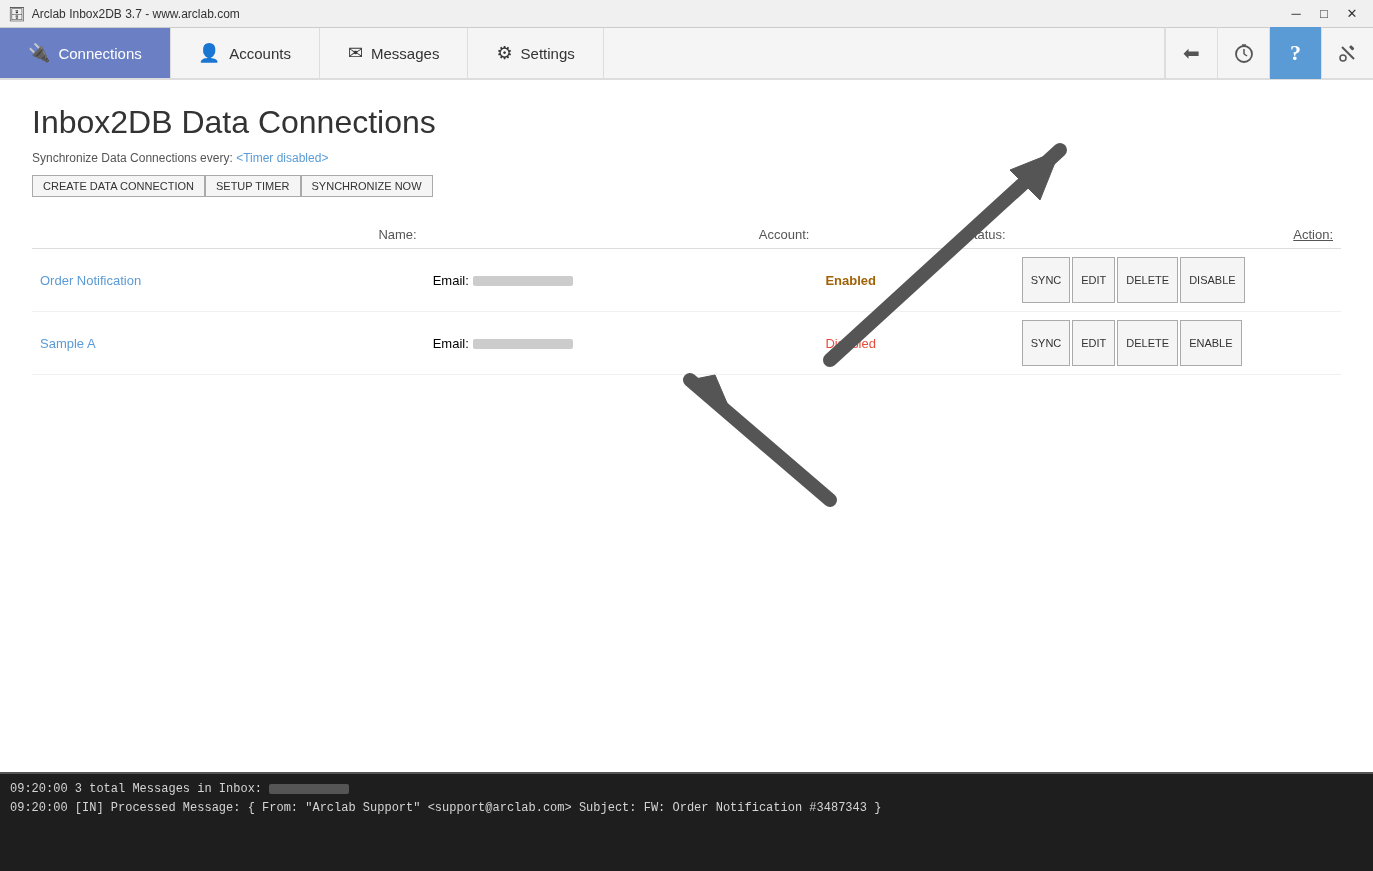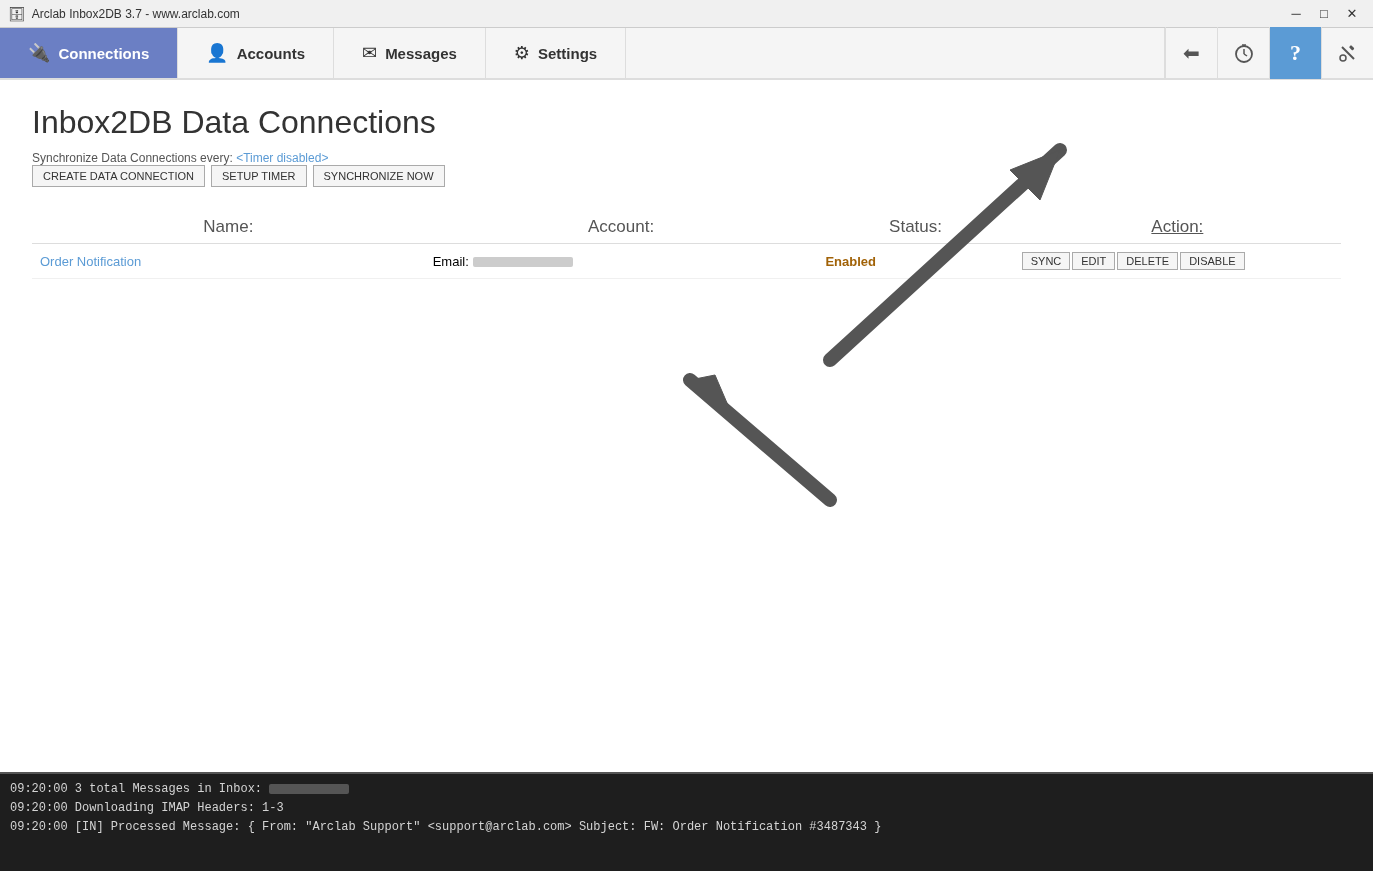--- a/index.html
+++ b/index.html
@@ -40,21 +40,21 @@
       font-size: 15px;
       color: #333;
       background: #f5f5f5;
       text-decoration: none;
     }
     .nav-tab.active {
       background: #6b7fc4;
       color: #fff;
     }
     .nav-tab-icon { font-size: 18px; }
-    .nav-tab-label { font-size: 15px; font-weight: 700; }
+    .nav-tab-label { font-size: 15px; font-weight: 400; }
 
     
     .nav-right {
       margin-left: auto;
       display: flex;
       align-items: center;
       border-left: 1px solid #ddd;
     }
     .nav-right-btn {
       width: 52px; height: 52px;
@@ -75,64 +75,65 @@
     }
     .page-title {
       font-size: 32px;
       font-weight: 300;
       color: #333;
       margin-bottom: 10px;
     }
     .sync-info {
       font-size: 12px;
       color: #555;
+      margin-bottom: 10px;
     }
     .sync-info a { color: #5b9bd5; text-decoration: none; }
 
     
-    .action-buttons { display: flex; gap: 6px; margin-bottom: 24px; }
+    .action-buttons { display: flex; gap: 0; margin-bottom: 24px; }
     .action-btn {
       padding: 4px 10px;
       border: 1px solid #aaa;
       background: #f5f5f5;
       font-size: 11px;
       cursor: pointer;
       color: #333;
     }
 
     
     .data-table { width: 100%; border-collapse: collapse; }
     .data-table thead tr {
       border-bottom: 1px solid #ddd;
     }
     .data-table th {
-      text-align: center;
+      text-align: right;
       padding: 6px 8px;
       font-weight: 400;
       color: #555;
-      font-size: 17px;
+      font-size: 13px;
     }
     .data-table td {
       padding: 8px 8px;
       font-size: 13px;
       border-bottom: 1px solid #f0f0f0;
       vertical-align: middle;
     }
     .col-name { width: 30%; }
     .col-account { width: 30%; }
     .col-status { width: 15%; }
     .col-action { width: 25%; text-decoration: underline; }
 
     .link-blue { color: #5b9bd5; cursor: pointer; text-decoration: none; }
 
     .status-enabled { color: #a16207; font-weight: bold; }
     .status-disabled { color: #e74c3c; }
 
     .row-btn {
-      padding: 2px 8px;
+      padding: 16px 8px;
       border: 1px solid #aaa;
       background: #f5f5f5;
       font-size: 11px;
       cursor: pointer;
       color: #333;
       margin-right: 2px;
     }
 
     .email-blur {
       display: inline-block;
@@ -265,28 +266,31 @@
         <th class="col-action">Action:</th>
       </tr>
     </thead>
     <tbody id="table-body">
     <tr>
           <td><a href="#" class="link-blue">Order Notification</a></td>
           <td><span>Email:</span><span class="email-blur">&nbsp;</span></td>
           <td><span class="status-enabled">Enabled</span></td>
           <td><button class="row-btn">SYNC</button><button class="row-btn">EDIT</button><button class="row-btn">DELETE</button><button class="row-btn">DISABLE</button></td>
         </tr>
+        <tr>
+          <td><a href="#" class="link-blue">Sample A</a></td>
+          <td><span>Email:</span><span class="email-blur">&nbsp;</span></td>
+          <td><span class="status-disabled">Disabled</span></td>
+          <td><button class="row-btn">SYNC</button><button class="row-btn">EDIT</button><button class="row-btn">DELETE</button><button class="row-btn">ENABLE</button></td>
+        </tr>
       </tbody>
   </table>
 </div>
 
 <div class="log-panel">
   <div class="log-line">
     <span>09:20:00 3 total Messages in Inbox:</span>
     <span class="log-blur"></span>
   </div>
   <div class="log-line">
-    <span>09:20:00 Downloading IMAP Headers: 1-3</span>
-  </div>
-  <div class="log-line">
     <span>09:20:00 [IN] Processed Message: { From: "Arclab Support" &lt;support@arclab.com&gt; Subject: FW: Order Notification #3487343 }</span>
   </div>
 </div>
 
 </body></html>

